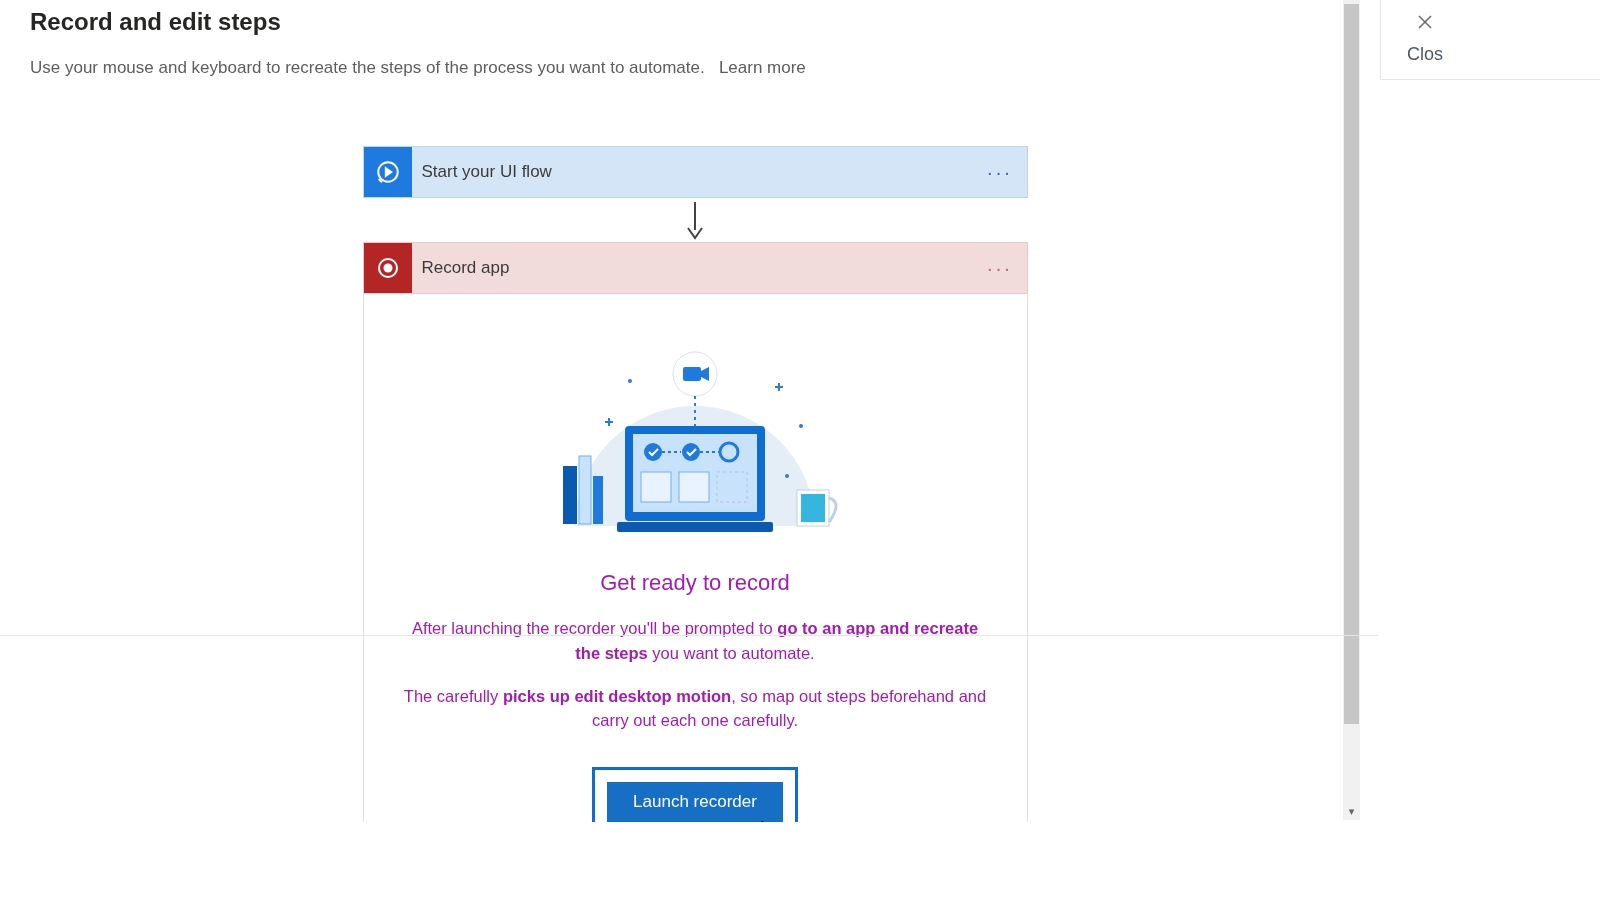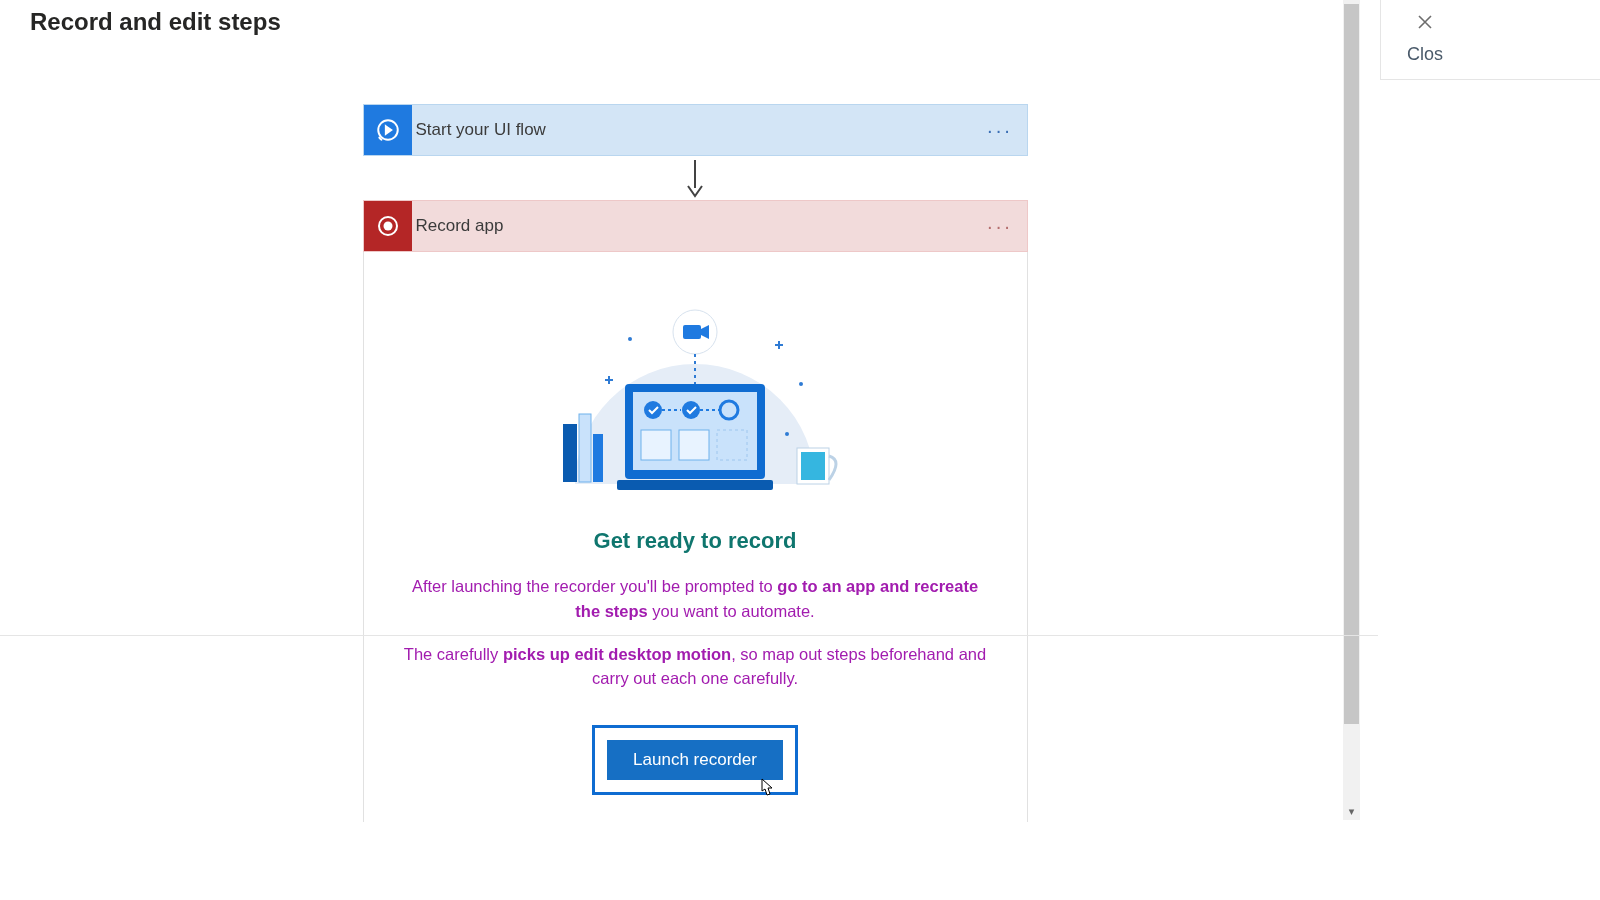--- a/index.html
+++ b/index.html
@@ -9,27 +9,27 @@
   .page-title { font-size: 24px; font-weight: 600; color: #262625; margin-top: 8px; }
   .page-subtitle { margin-top: 22px; font-size: 17px; color: #5e5e5e; }
   .learn-more { color: #5e5e5e; cursor: pointer; }
   .flow-col { width: 665px; margin: 68px auto 0 auto; }
   .step-card { width: 665px; border: 1px solid; display: flex; align-items: stretch; position: relative; }
   .step-card.blue  { background: #d3e5f6; border-color: #b9d6ef; height: 52px; }
   .step-card.red   { background: #f2dbdb; border-color: #eec8c8; height: 52px; }
   .icon-tile { width: 48px; height: 100%; display: flex; align-items: center; justify-content: center; color: #fff; }
   .icon-tile.blue { background: #1f7ae0; }
   .icon-tile.red  { background: #b42626; }
-  .step-label { flex: 1; display: flex; align-items: center; padding-left: 4px; font-size: 17px; color: #3b3b3b; }
+  .step-label { flex: 1; display: flex; align-items: center; padding-left: 10px; font-size: 17px; color: #3b3b3b; }
   .ellipsis-btn { position: absolute; right: 14px; top: 0; height: 100%; display: flex; align-items: center; color: #3b6fb5; font-size: 20px; letter-spacing: 2px; cursor: pointer; }
   .red .ellipsis-btn { color: #b46e6e; }
   .arrow-wrap { display: flex; justify-content: center; height: 44px; align-items: center; }
   .record-body { width: 665px; border: 1px solid #e1e1e1; border-top: none; background: #fff; padding: 32px 40px 40px 40px; text-align: center; }
   .illus-wrap { display: flex; justify-content: center; margin-bottom: 24px; }
-  .illus-heading { font-size: 22px; font-weight: 700; color: #0f766e; margin-bottom: 20px; }
+  .illus-heading { font-size: 22px; font-weight: 400; color: #a21caf; margin-bottom: 20px; }
   .illus-p { font-size: 16.5px; color: #a21caf; line-height: 1.5; margin-bottom: 18px; }
   .illus-p b { font-weight: 700; }
   .launch-btn-wrap { display: flex; justify-content: center; margin-top: 34px; }
   .launch-btn-outer { border: 3px solid #0f6cd1; padding: 12px; display: inline-block; }
   .launch-btn { background: #166fc4; color: #fff; font-size: 17px; font-weight: 500; padding: 10px 26px; border: none; cursor: pointer; position: relative; }
   .cursor-ptr { position: absolute; left: 68px; top: 26px; pointer-events: none; }
   
   .vscroll { position: absolute; top: 0; right: 240px; width: 17px; height: 820px; background: #f1f1f1; }
   .vscroll .thumb { position: absolute; left: 1px; top: 4px; width: 15px; height: 720px; background: #c6c6c6; }
   .vscroll .arrow-dn { position: absolute; bottom: 2px; left: 0; width: 17px; text-align: center; font-size: 11px; color: #666; }
@@ -39,20 +39,25 @@
   .close-btn .x { font-size: 16px; color: #6d6d6d; }
   .bottom-rule { position: absolute; left: 0; bottom: 80px; width: 1378px; height: 1px; background: #e5e5e5; }
 </style>
 </head>
 <body>
 
 <div class="page-wrap">
 
   <div class="content-area">
     <h1 class="page-title">Record and edit steps</h1>
+    <p class="page-subtitle">
+      <span>Use your mouse and keyboard to recreate the steps of the process you want to automate.</span>
+      &nbsp;
+      <span class="learn-more">Learn more</span>
+    </p>
 
     <div class="flow-col">
 
       <div class="step-card blue">
         <div class="icon-tile blue">
           <svg width="26" height="26" viewBox="0 0 24 24" fill="none" stroke="#fff" stroke-width="1.8">
             <circle cx="12" cy="12" r="9"></circle>
             <path d="M10 8.5 L15 12 L10 15.5 Z" fill="#fff"></path>
             <path d="M4 19 A10 10 0 0 0 6 21" stroke-linecap="round"></path>
           </svg>

